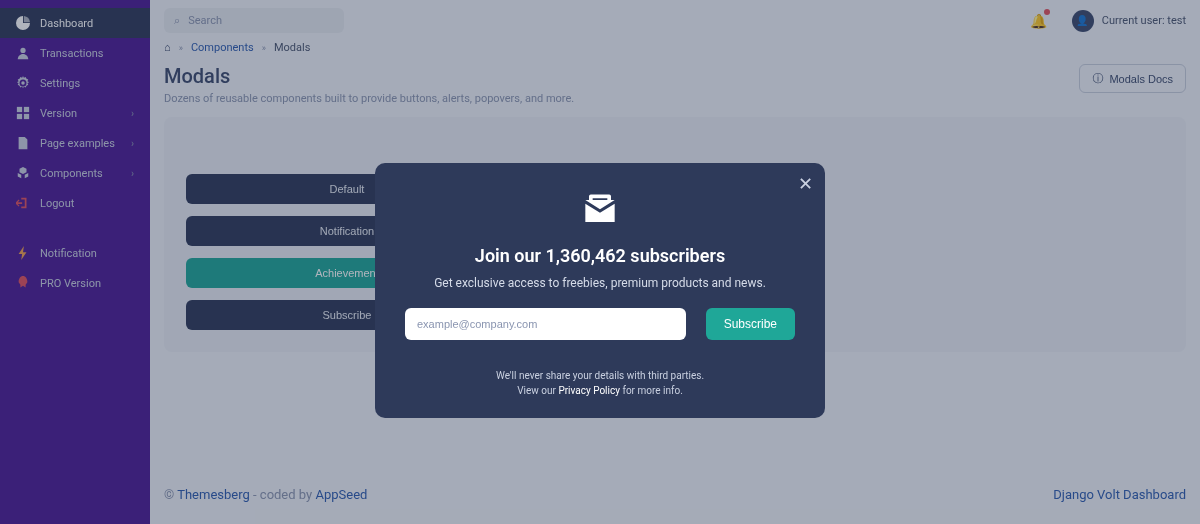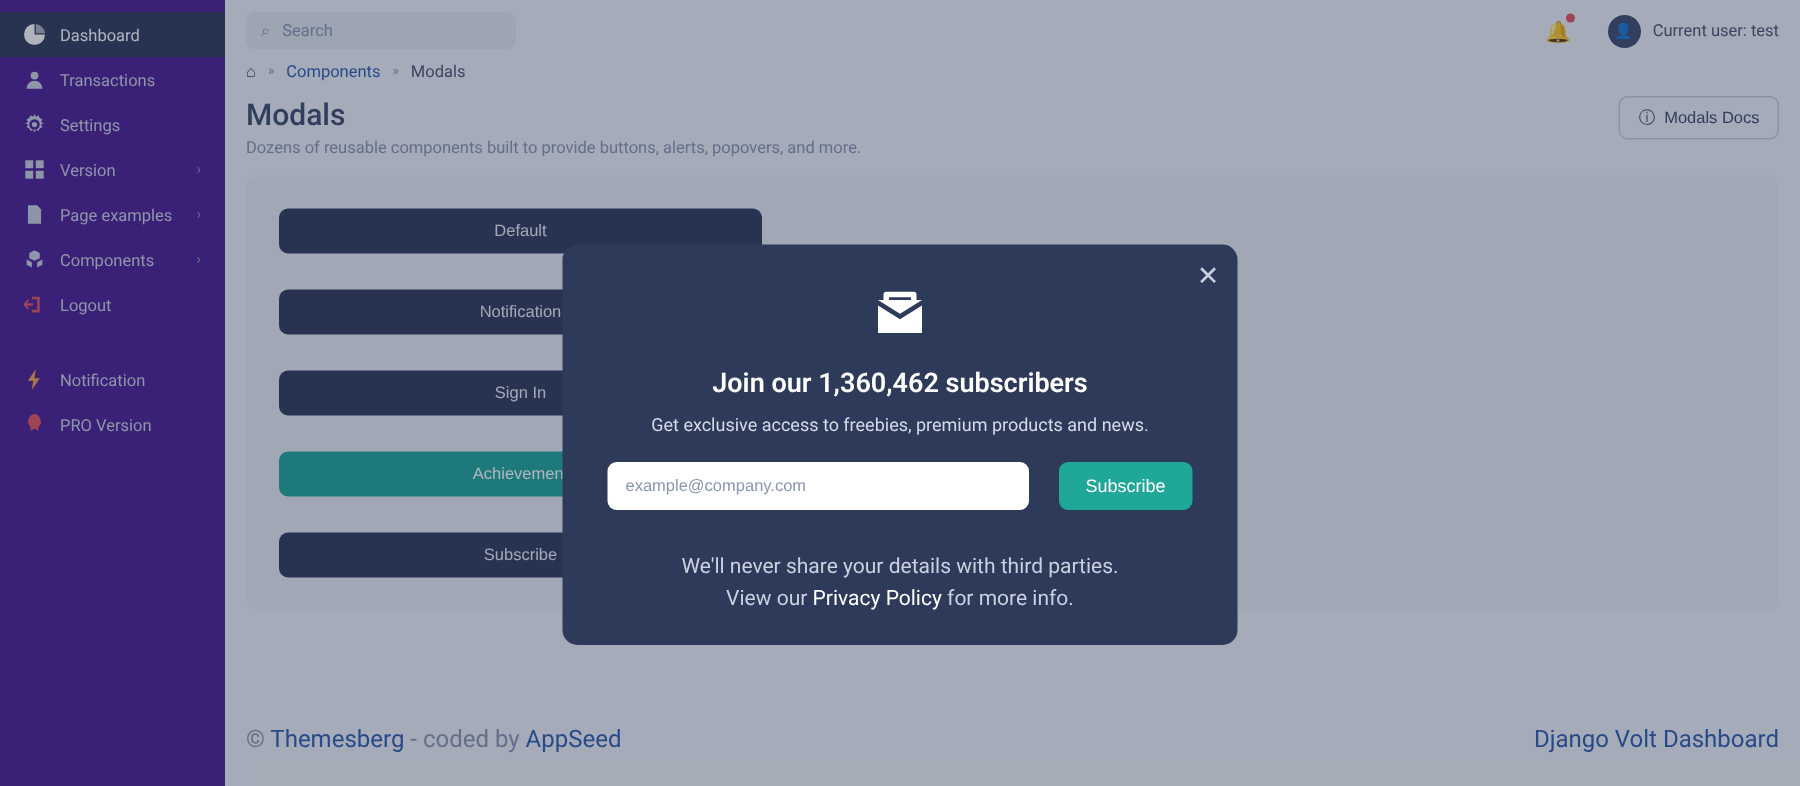--- a/index.html
+++ b/index.html
@@ -36,40 +36,40 @@
     .breadcrumb-link { color: #2e5db0; }
     .breadcrumb-current { color: #4a5670; }
     
     .page-header { display: flex; align-items: flex-start; justify-content: space-between; margin-bottom: 12px; }
     .page-title-wrap { }
     .page-title { font-size: 20px; color: #3c4b6e; font-weight: 500; margin-bottom: 4px; }
     .page-subtitle { font-size: 11px; color: #8a95b0; }
     .docs-btn { border: 1px solid #c5ccdb; background: transparent; border-radius: 6px; padding: 6px 12px; font-size: 11px; color: #3c4b6e; display: flex; align-items: center; gap: 6px; cursor: pointer; }
     
     .card { background: #e8ecf3; border-radius: 8px; padding: 22px; }
-    .demo-buttons { width: 322px; display: flex; flex-direction: column; gap: 24px; }
+    .demo-buttons { width: 322px; display: flex; flex-direction: column; gap: 12px; margin-top: 35px; }
     .demo-btn { background: #2e3a5a; color: #e8ecf3; border: none; border-radius: 6px; padding: 9px 0; font-size: 11px; text-align: center; cursor: pointer; }
     .demo-btn.teal { background: #1fa798; color: #fff; }
     
-    .footer { position: absolute; bottom: 0; left: 150px; right: 0; padding: 12px 14px 22px; display: flex; justify-content: space-between; font-size: 16px; color: #8a95b0; }
+    .footer { position: absolute; bottom: 0; left: 150px; right: 0; padding: 12px 14px 22px; display: flex; justify-content: space-between; font-size: 13px; color: #8a95b0; }
     .footer-left a, .footer-right a { color: #2e5db0; text-decoration: none; }
     
     .overlay { position: absolute; inset: 0; background: rgba(30, 40, 65, 0.35); z-index: 100; }
     
     .modal { position: absolute; left: 375px; top: 163px; width: 450px; background: #2e3a5a; border-radius: 10px; color: #fff; z-index: 200; padding: 26px 30px 20px; }
     .modal-close { position: absolute; top: 10px; right: 12px; color: #c9d0e0; font-size: 18px; cursor: pointer; background: none; border: none; }
     .modal-icon { display: flex; justify-content: center; margin-bottom: 12px; }
     .modal-icon svg { width: 44px; height: 44px; fill: #fff; }
     .modal-title { text-align: center; font-size: 18px; font-weight: 600; margin-bottom: 10px; }
     .modal-text { text-align: center; font-size: 12px; color: #d5dbe8; margin-bottom: 18px; }
     .modal-form { display: flex; gap: 20px; margin-bottom: 28px; }
     .modal-input { flex: 1; background: #fff; border: none; border-radius: 6px; padding: 9px 12px; font-size: 11px; color: #3c4b6e; }
     .modal-input::placeholder { color: #8a95b0; }
     .modal-submit { background: #1fa798; color: #fff; border: none; border-radius: 6px; padding: 9px 18px; font-size: 12px; font-weight: 500; cursor: pointer; }
-    .modal-footer { text-align: center; font-size: 14px; color: #c9d0e0; line-height: 1.5; }
+    .modal-footer { text-align: center; font-size: 10px; color: #c9d0e0; line-height: 1.5; }
     .modal-footer .link { color: #fff; }
   </style>
 </head>
 <body>
 
 <div class="sidebar">
   <div class="sidebar-nav">
     <div class="sidebar-item active">
       <span class="sidebar-icon">
           <svg viewBox="0 0 16 16" width="14" height="14" fill="currentColor">
@@ -190,21 +190,20 @@
       <button class="docs-btn">
         <span>ⓘ</span>
         <span>Modals Docs</span>
       </button>
     </div>
 
     <div class="card">
       <div class="demo-buttons">
         <button class="demo-btn">Default</button>
         <button class="demo-btn">Notification</button>
-        <button class="demo-btn">Sign In</button>
         <button class="demo-btn teal">Achievement</button>
         <button class="demo-btn">Subscribe</button>
       </div>
     </div>
   </div>
 </div>
 
 <div class="footer">
   <div class="footer-left">
     <span>© </span><a>Themesberg</a><span> - coded by </span><a>AppSeed</a>

